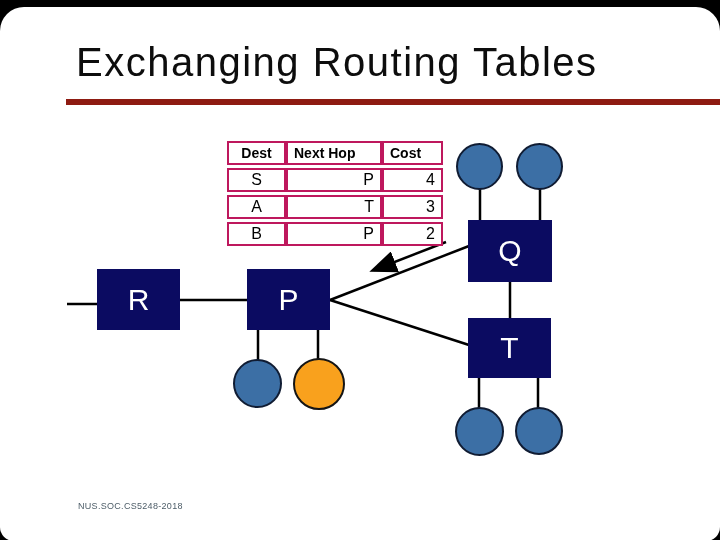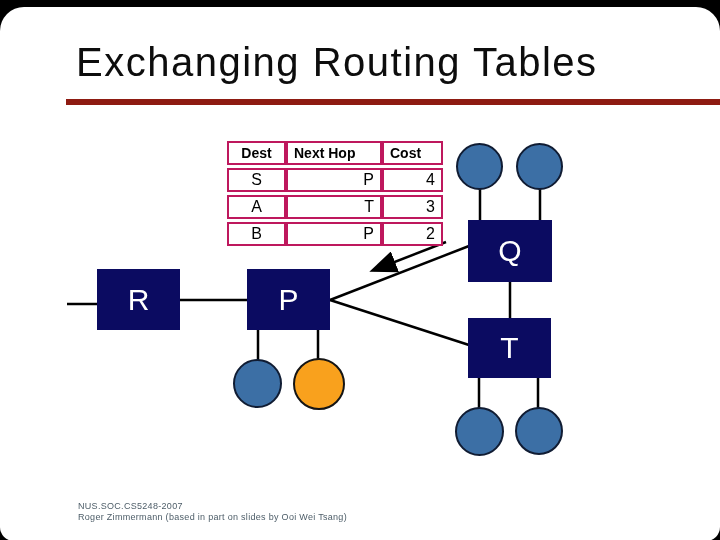--- a/index.html
+++ b/index.html
@@ -142,16 +142,15 @@
   </div>
 
   <div class="host host-q1"></div>
   <div class="host host-q2"></div>
   <div class="host host-p1"></div>
   <div class="host host-p2"></div>
   <div class="host host-t1"></div>
   <div class="host host-t2"></div>
 
   <div class="footer">
-    <div>NUS.SOC.CS5248-2007</div>
-    <div>Roger Zimmermann (based in part on slides by Ooi Wei Tsang)</div>
+    <div>NUS.SOC.CS5248-2018</div>
   </div>
 </div>
 
 </body></html>

